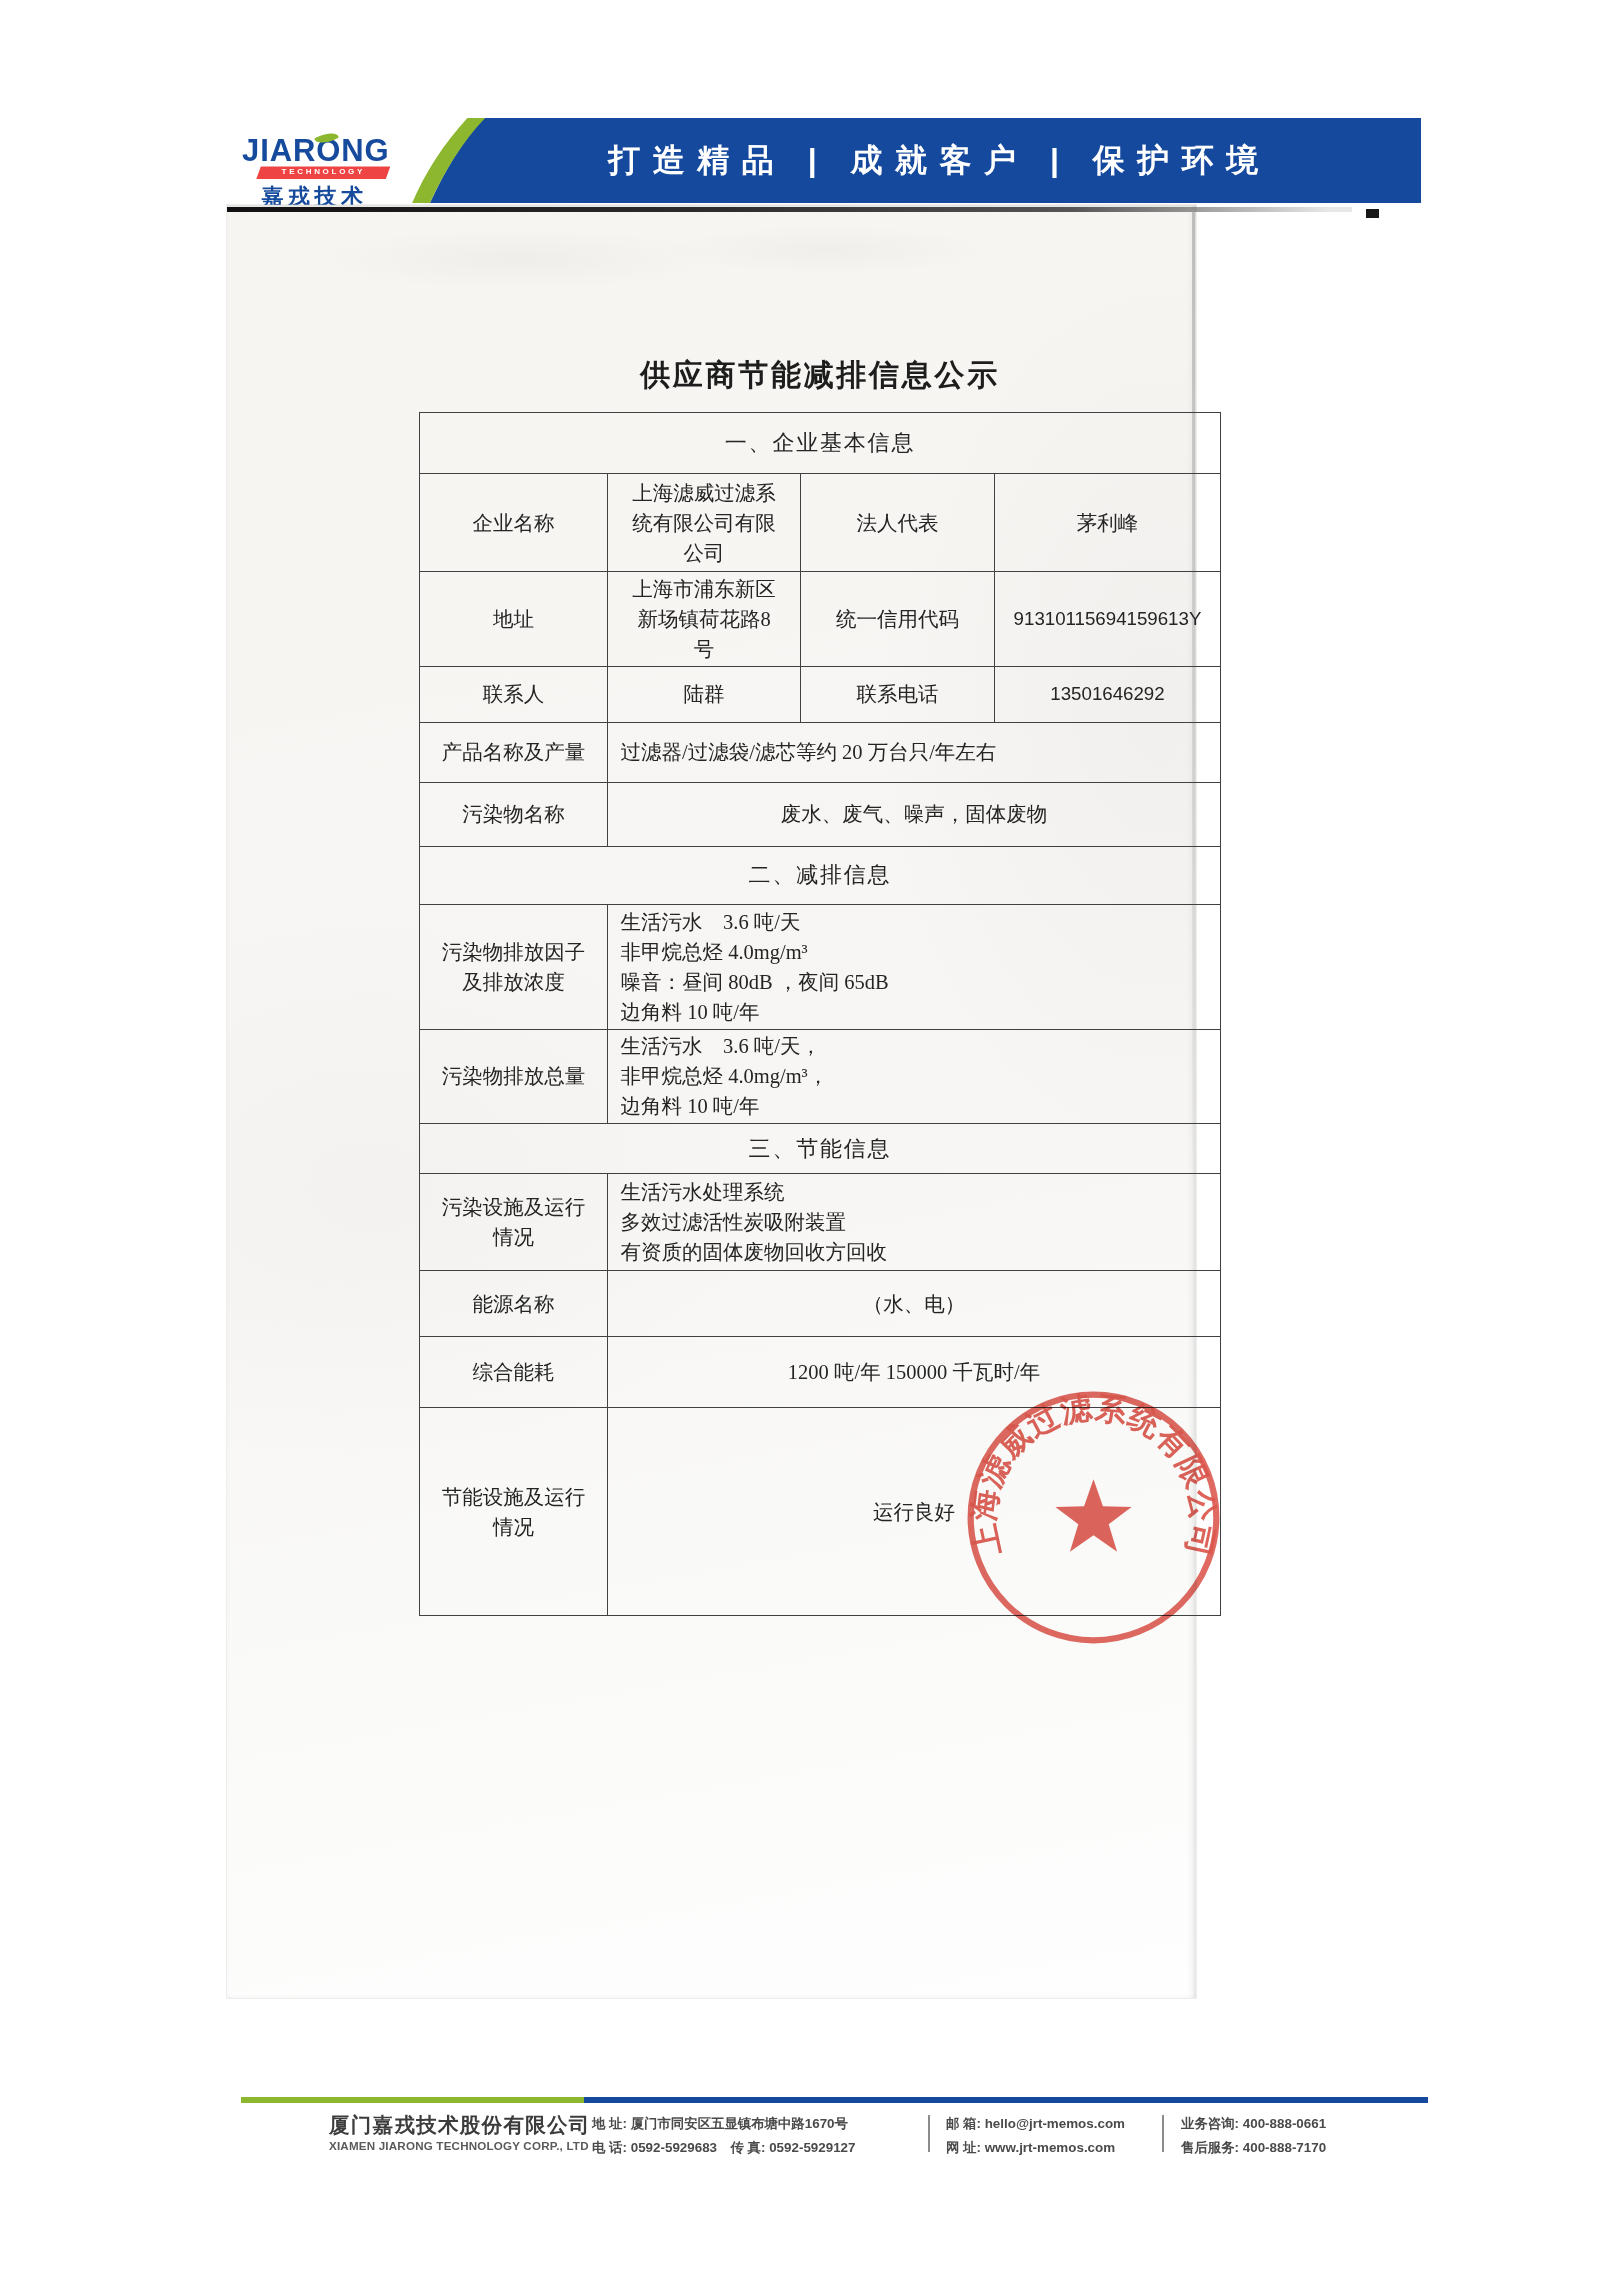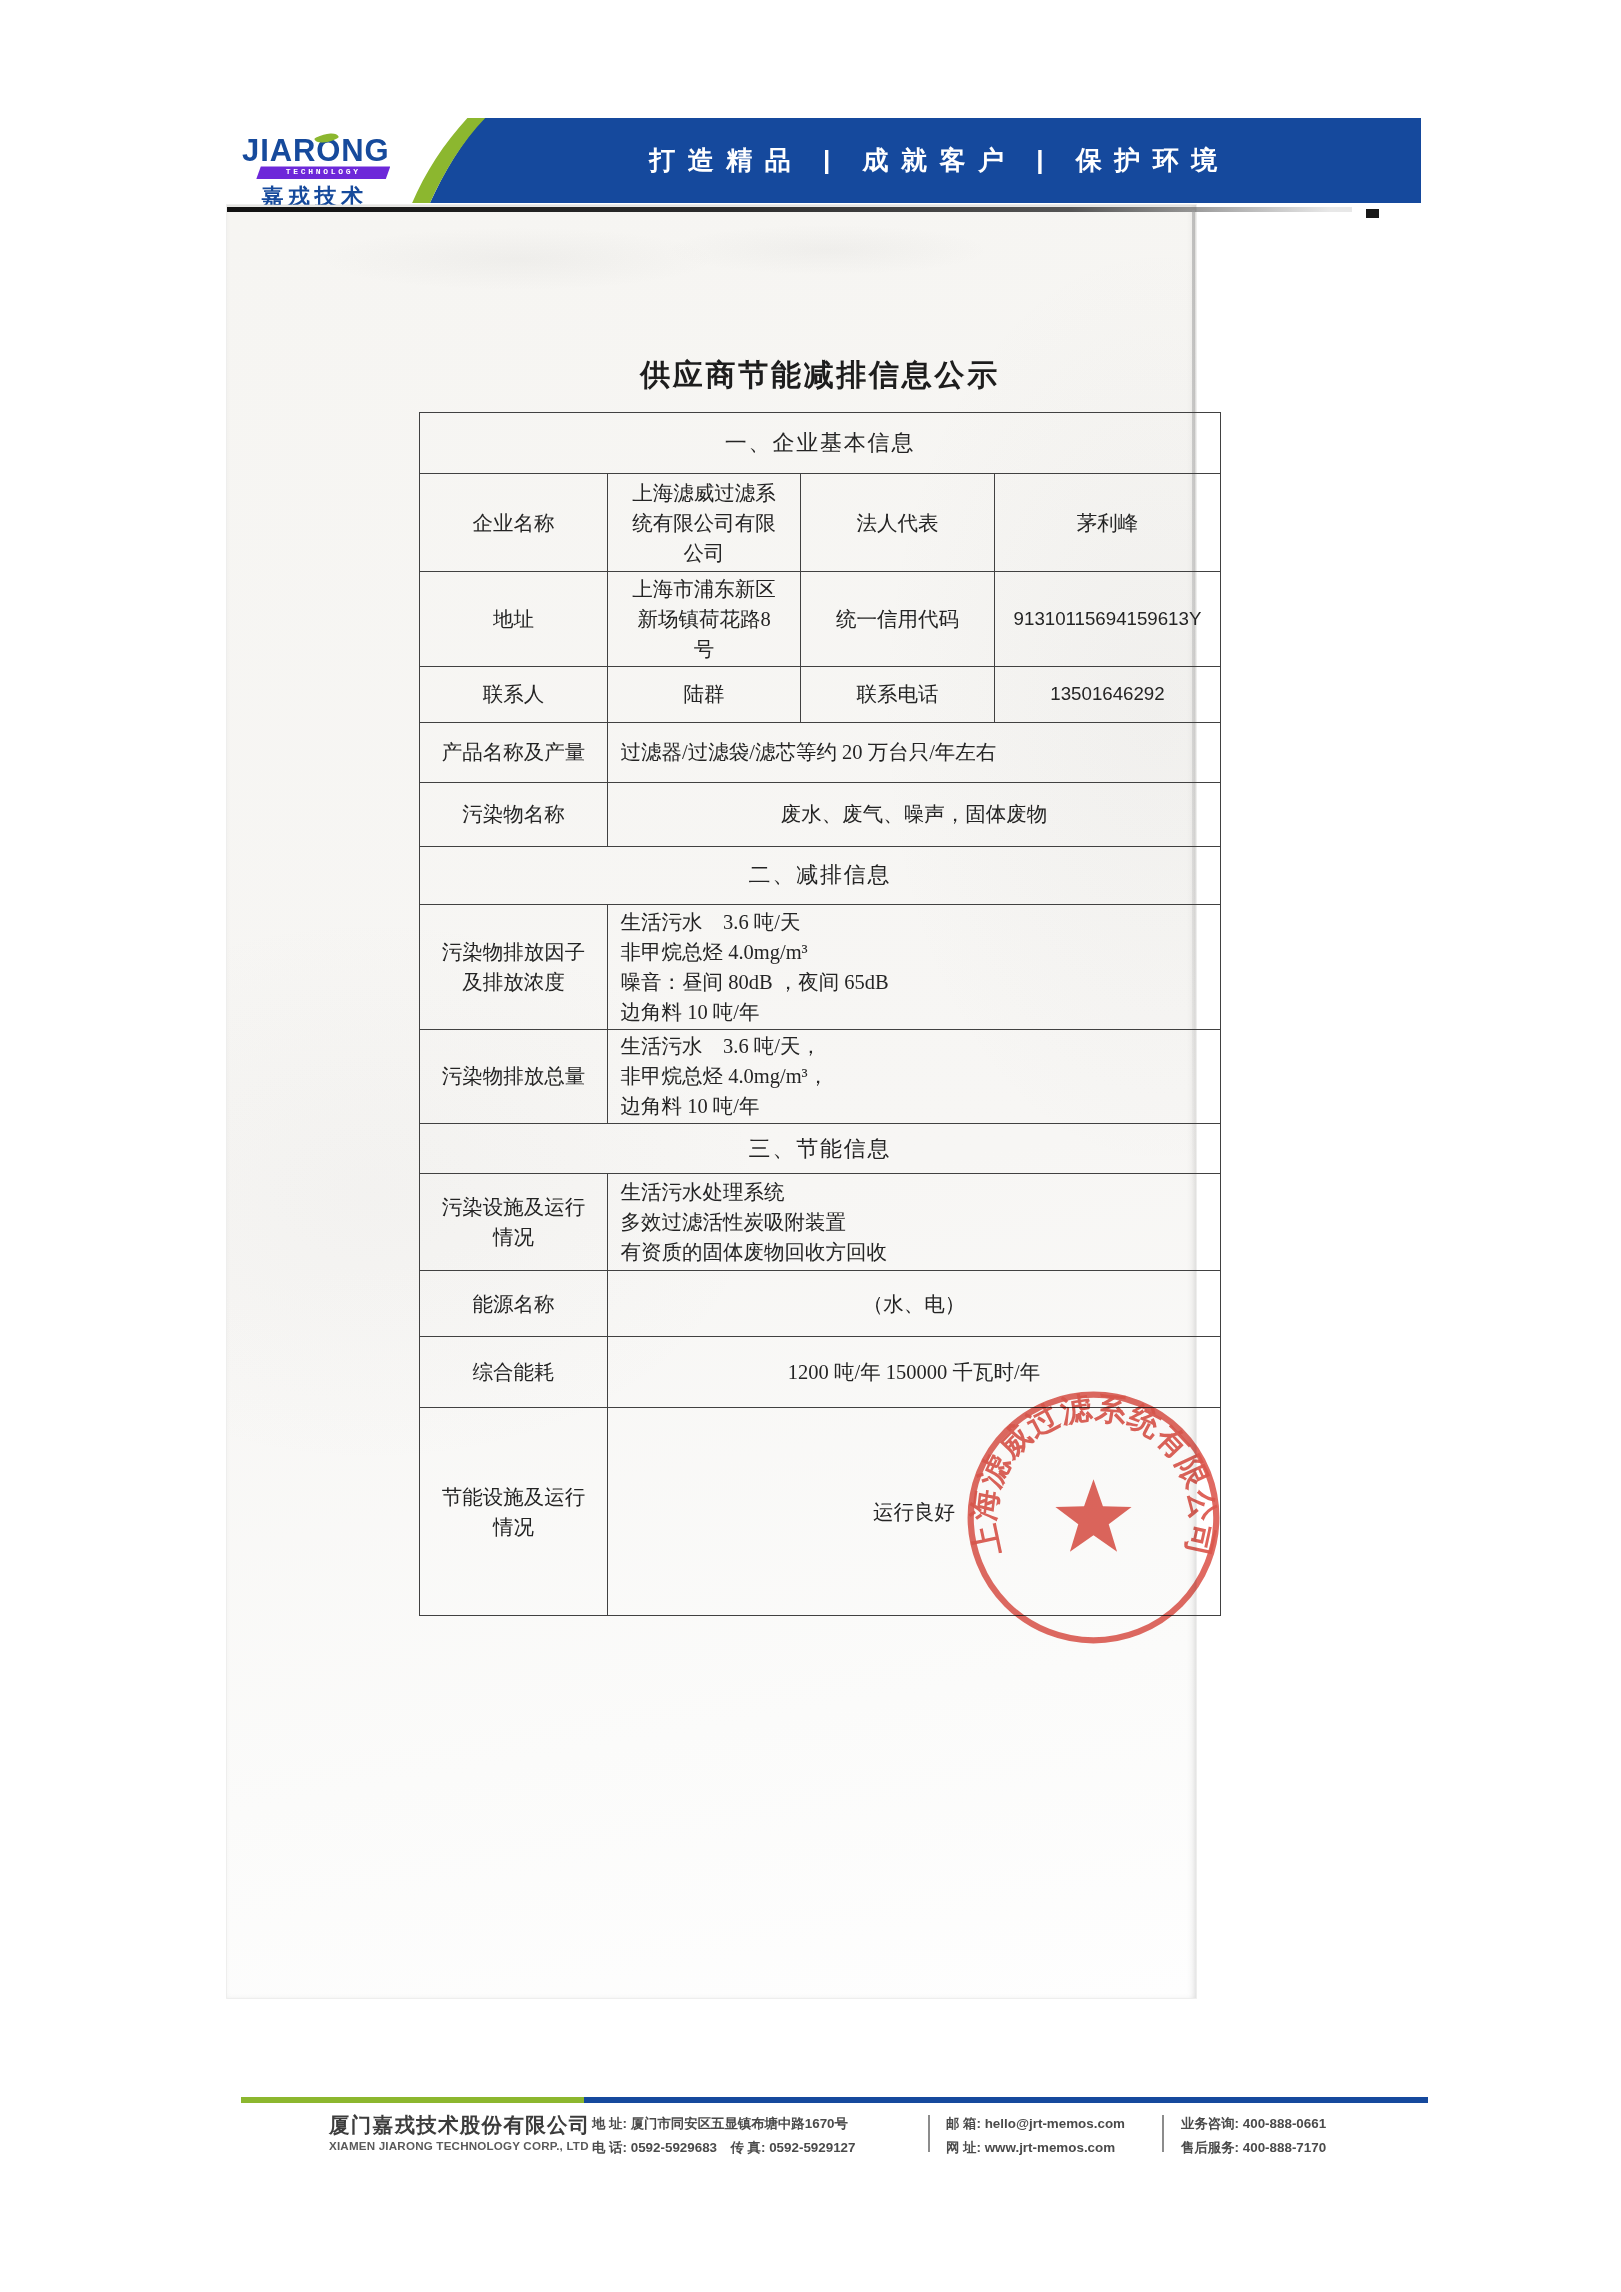--- a/index.html
+++ b/index.html
@@ -6,30 +6,30 @@
   body{width:1622px;height:2293px;background:#ffffff;position:relative;overflow:hidden;
        font-family:"Liberation Sans",sans-serif;}
   .page{position:absolute;inset:0;}
 
   
   .logo{position:absolute;left:242px;top:137px;width:196px;}
   .logo-en{position:relative;font-size:31px;font-weight:bold;color:#164a9c;
            letter-spacing:0.9px;line-height:28.5px;}
   .logo-leaf{position:absolute;left:73px;top:-4.5px;width:23px;height:9.8px;background:#8cb72f;
              border-radius:10% 90% 10% 90%;transform:rotate(-26deg);}
-  .logo-ribbon{margin:0.9px 0 0 14.3px;width:134px;height:12.5px;background:#6d28d9;
+  .logo-ribbon{margin:0.9px 0 0 14.3px;width:134px;height:12.5px;background:#ef4444;
                clip-path:polygon(4.5px 0,100% 0,calc(100% - 4.5px) 100%,0 100%);
                color:#fff;font-size:8px;letter-spacing:2.7px;font-weight:bold;
-               text-align:center;line-height:12.5px;font-family:Liberation Mono, monospace;}
+               text-align:center;line-height:12.5px;}
   .logo-cn{margin:2.7px 0 0 19.6px;font-size:22px;font-weight:bold;color:#164a9c;letter-spacing:4.5px;}
 
   .banner{position:absolute;left:405px;top:118px;width:1016px;height:85px;}
   .banner svg{position:absolute;inset:0;width:100%;height:100%;}
   .banner-text{position:absolute;inset:0;display:flex;align-items:center;justify-content:center;
-               padding-left:53px;color:#ffffff;font-size:26px;font-weight:bold;letter-spacing:12.5px;}
+               padding-left:53px;color:#ffffff;font-size:32px;font-weight:bold;letter-spacing:12.5px;}
 
   
   .scan{position:absolute;left:227px;top:205px;width:969px;height:1793px;
     background:
       radial-gradient(285px 45px at 30% 3%, rgba(110,110,110,.055), transparent 70%),
       radial-gradient(232px 36px at 62% 2.5%, rgba(110,110,110,.05), transparent 70%),
       radial-gradient(374px 624px at 96% 28%, rgba(130,130,130,.05), transparent 75%),
       radial-gradient(535px 374px at 15% 55%, rgba(130,130,130,.035), transparent 75%),
       linear-gradient(170deg,#f6f5f2 0%,#f7f6f4 55%,#fbfbfa 82%,#fefefe 100%);
     box-shadow:inset -2.7px 1.8px 7.1px -1.8px rgba(100,100,100,.28), 0 0 0 0.9px rgba(200,200,198,.35);}

